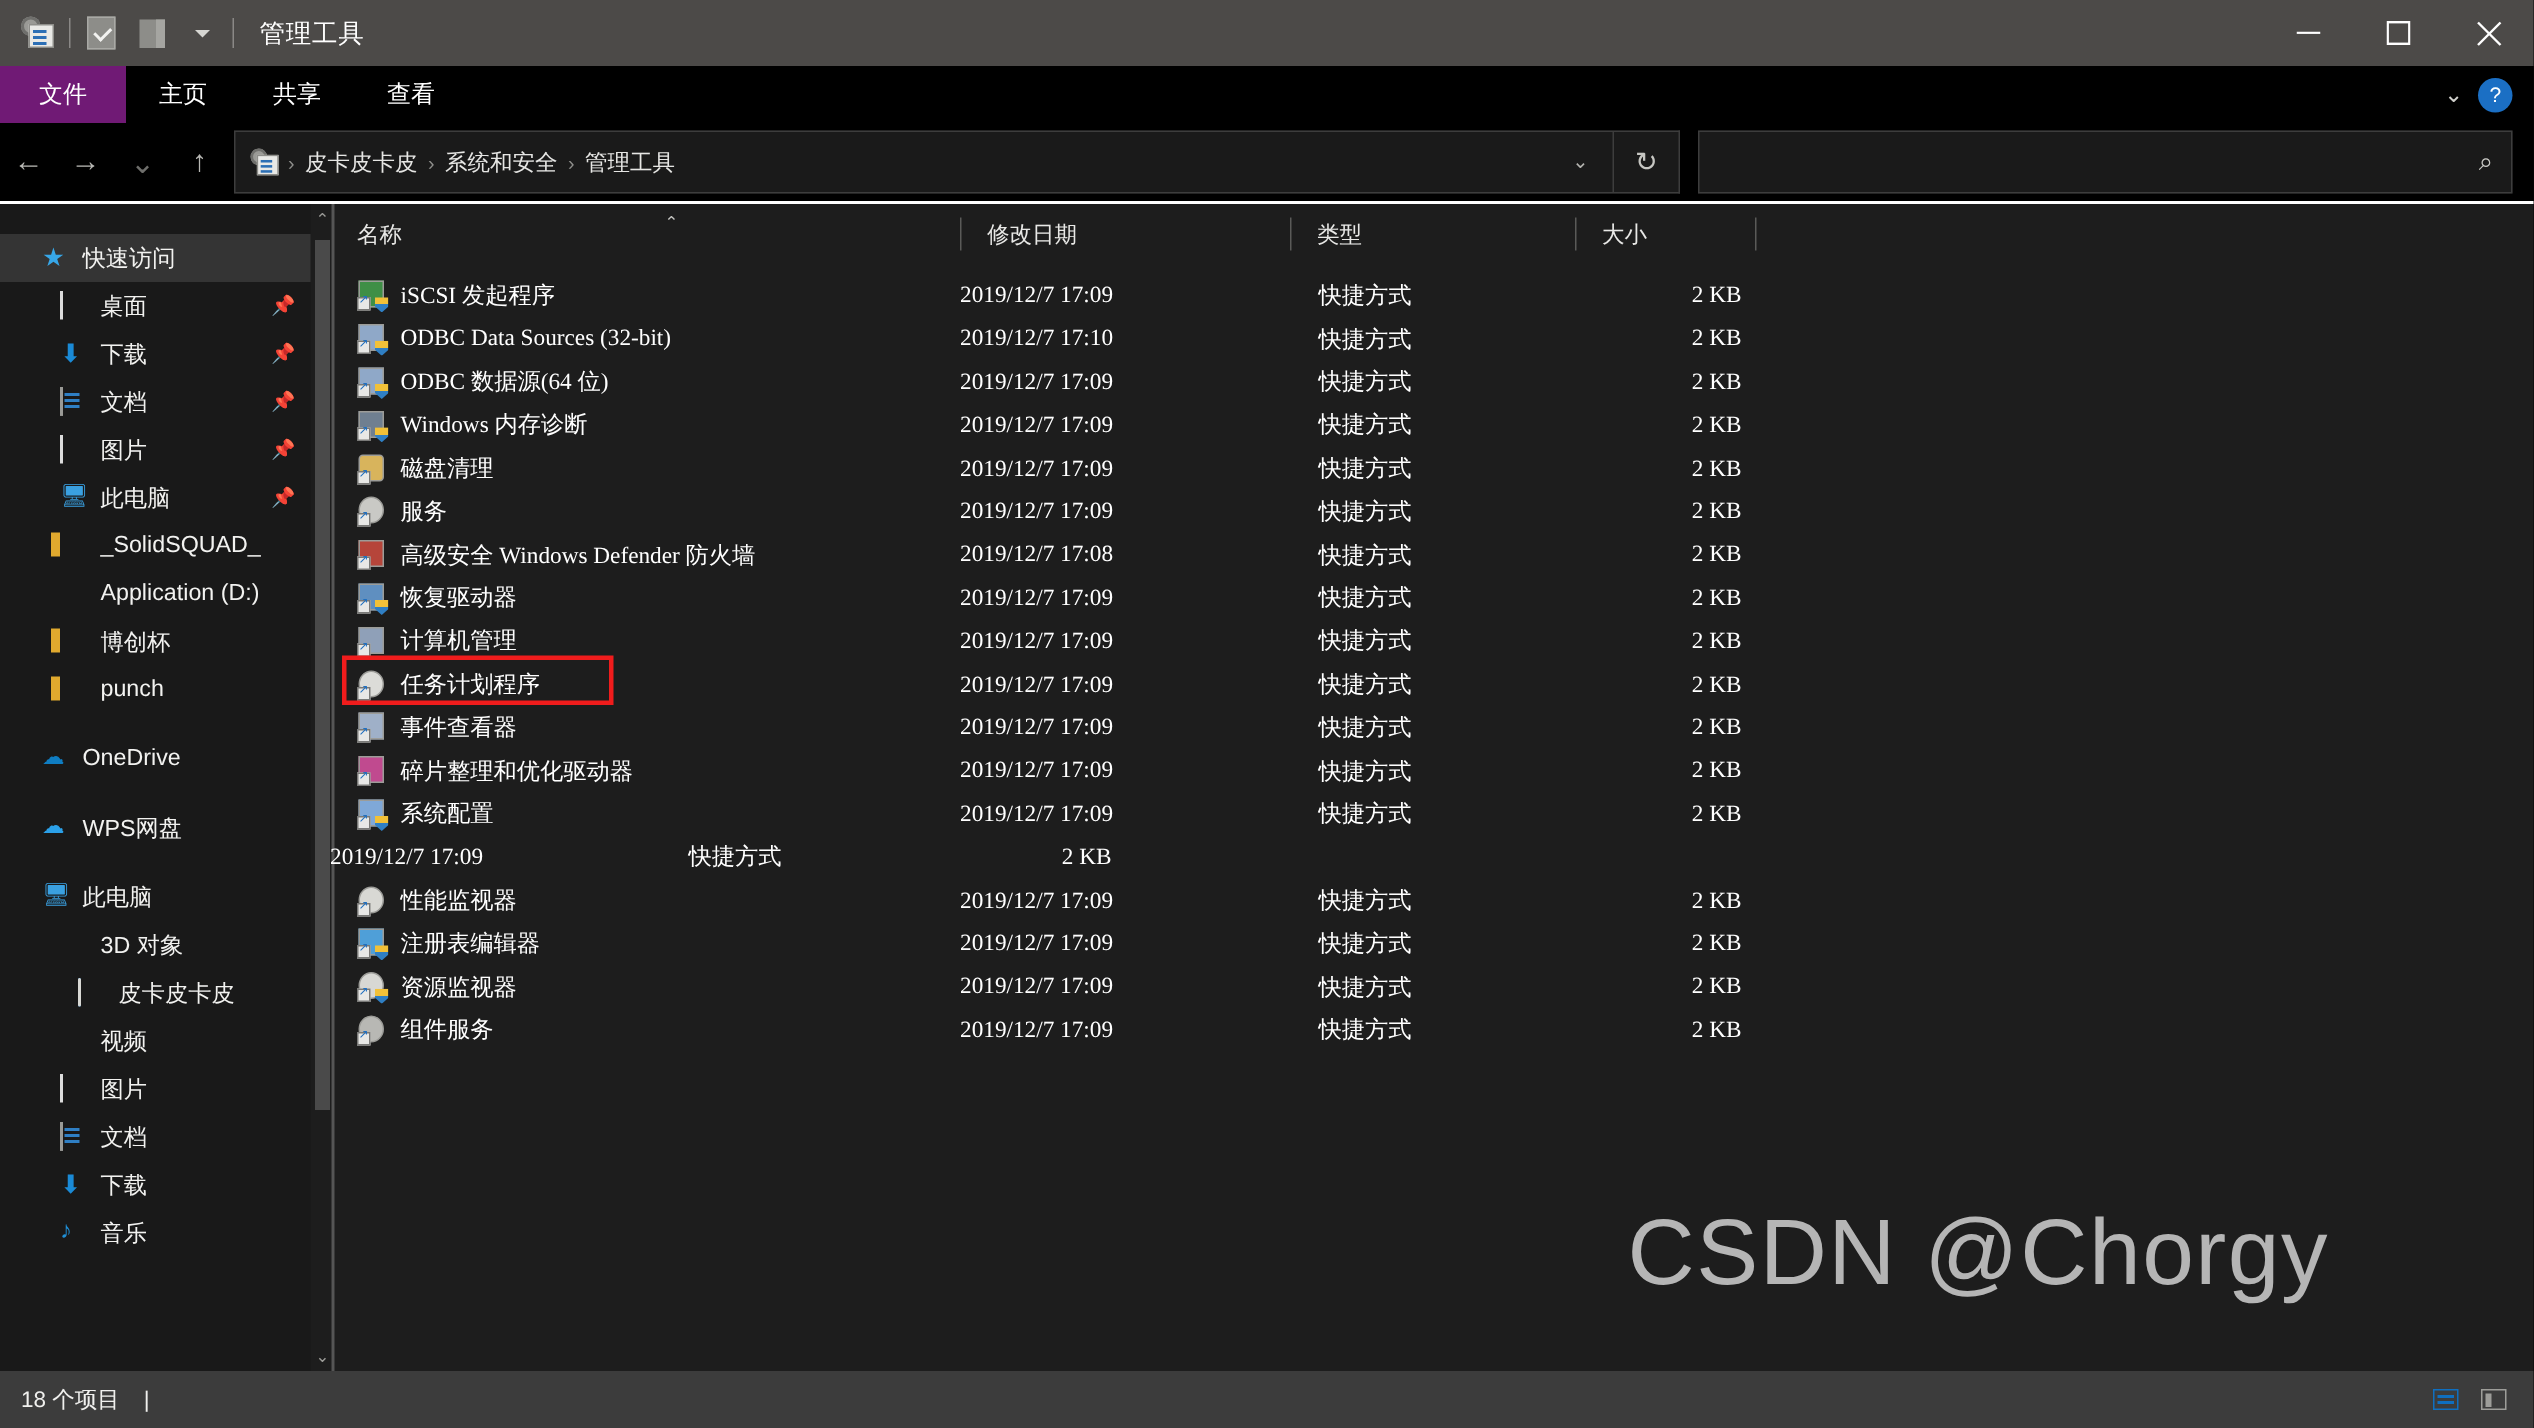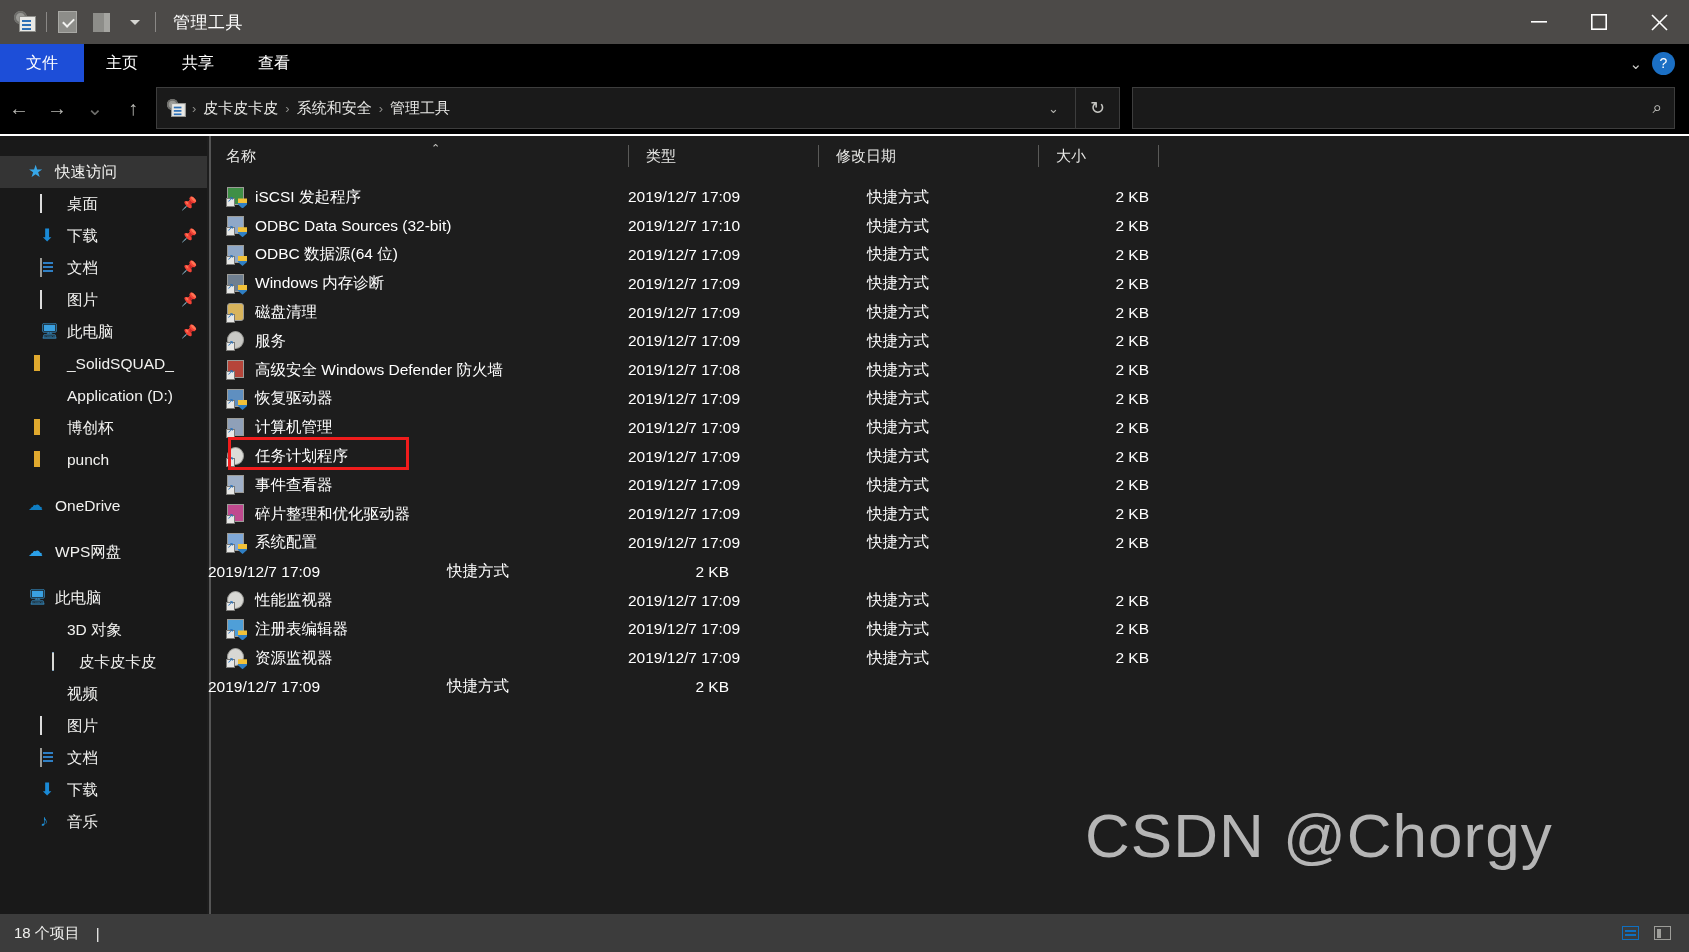--- a/index.html
+++ b/index.html
@@ -67,21 +67,21 @@
 
   
   .ribbon{
     position:absolute; left:0; top:44px; width:1689px; height:38px;
     background:#000000; display:flex; align-items:stretch;
   }
   .tab{
     display:flex; align-items:center; justify-content:center;
     height:38px; padding:0 22px; color:#ffffff; font-size:16px; white-space:nowrap;
   }
-  .tab.file{ background:#1d4ed8; padding:0 26px; }
+  .tab.file{ background:#701a75; padding:0 26px; }
   .ribbon-right{
     margin-left:auto; display:flex; align-items:center; gap:10px; padding-right:14px;
   }
   .chev-ribbon{ color:#cfcfcb; font-size:15px; line-height:1; }
   .help-circ{
     width:23px;height:23px;border-radius:50%;background:#1b6fc4;
     color:#fff;font-size:14px;display:flex;align-items:center;justify-content:center;
   }
 
   
@@ -186,22 +186,23 @@
   .ni-phone{ width:10px;height:17px;background:#1f7fd0;border:1px solid #d8d8d4;border-radius:2px; }
   .ni-video{
     width:19px;height:15px;background:#b0b0ac;position:relative;
     background-image:linear-gradient(90deg,#5a5a58 0 3px,transparent 3px calc(100% - 3px),#5a5a58 calc(100% - 3px) 100%),
                      linear-gradient(#d04a4a,#3f8fd0);
   }
   .ni-music{ color:#1f8fd6; font-size:16px; line-height:1; }
 
   
   .listpane{
-    position:absolute; left:208px; top:2px; width:1466px; height:778px;
+    position:absolute; left:220px; top:2px; width:1466px; height:778px;
     background:#1d1d1d;
+    font-family:Liberation Serif, serif;
   }
   .list-leftrule{ position:absolute; left:1px; top:0; width:2px; height:778px; background:#555; }
 
   .colhead{
     position:absolute; left:0; top:0; width:1466px; height:40px;
     display:flex; align-items:center; color:#e8e8e6; font-size:15px;
   }
   .colhead .ch{ position:relative; height:40px; display:flex; align-items:center; }
   .colhead .ch span{ padding-left:18px; }
   .colhead .ch:before{
@@ -478,26 +479,26 @@
   </div>
 
   <div class="listpane">
     <div class="list-leftrule"></div>
 
     <div class="colhead">
       <div class="ch first" style="width:420px">
         <span>名称</span>
         <span class="sortcaret">⌃</span>
       </div>
+      <div class="ch" style="width:220px">
+        <span>修改日期</span>
+      </div>
       <div class="ch" style="width:190px">
         <span>类型</span>
       </div>
-      <div class="ch" style="width:220px">
-        <span>修改日期</span>
-      </div>
       <div class="ch" style="width:120px">
         <span>大小</span>
       </div>
       <div class="ch" style="width:40px"></div>
     </div>
 
     <div class="filerow" style="top:47px">
       <div class="cell-name">
         <span class="fi">
             <span class="tile" style="background:#3f8f46"></span>
@@ -713,20 +714,27 @@
             <span class="shield"></span>
           </span>
         <span class="fname">资源监视器</span>
       </div>
       <div class="cell-date">2019/12/7 17:09</div>
       <div class="cell-type">快捷方式</div>
       <div class="cell-size">2 KB</div>
     </div>
 
     <div class="filerow" style="top:536.6px">
+      <div class="cell-name">
+        <span class="fi">
+            <span class="tile" style="background:#b8b8b4;border-radius:50%"></span>
+            <span class="ov"></span>
+          </span>
+        <span class="fname">组件服务</span>
+      </div>
       <div class="cell-date">2019/12/7 17:09</div>
       <div class="cell-type">快捷方式</div>
       <div class="cell-size">2 KB</div>
     </div>
 
   </div>
 </div>
 
 <div class="redbox"></div>
 

